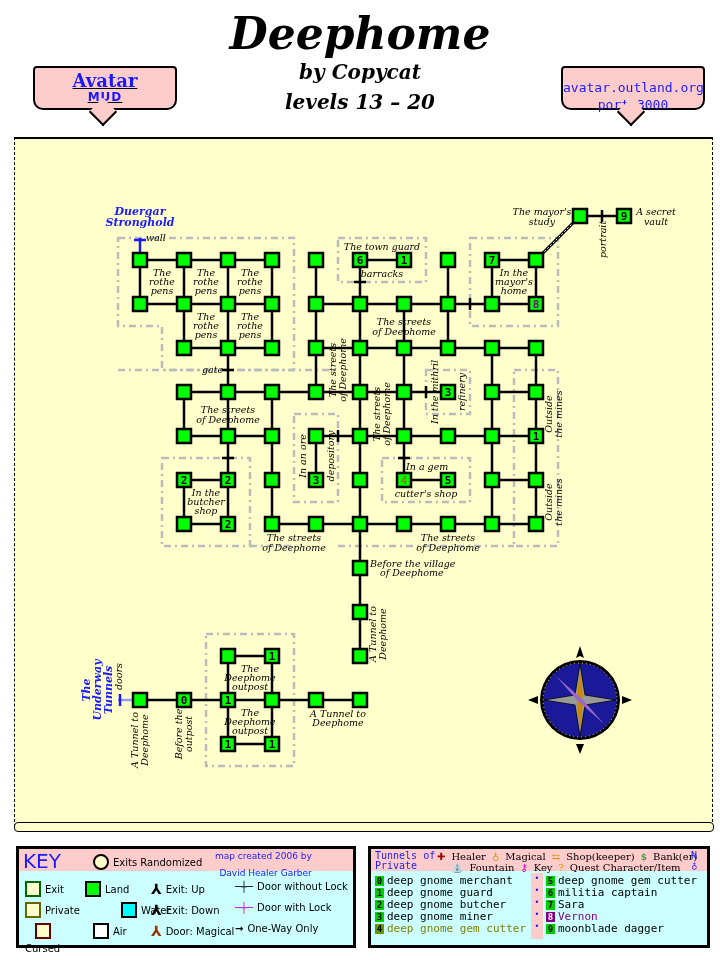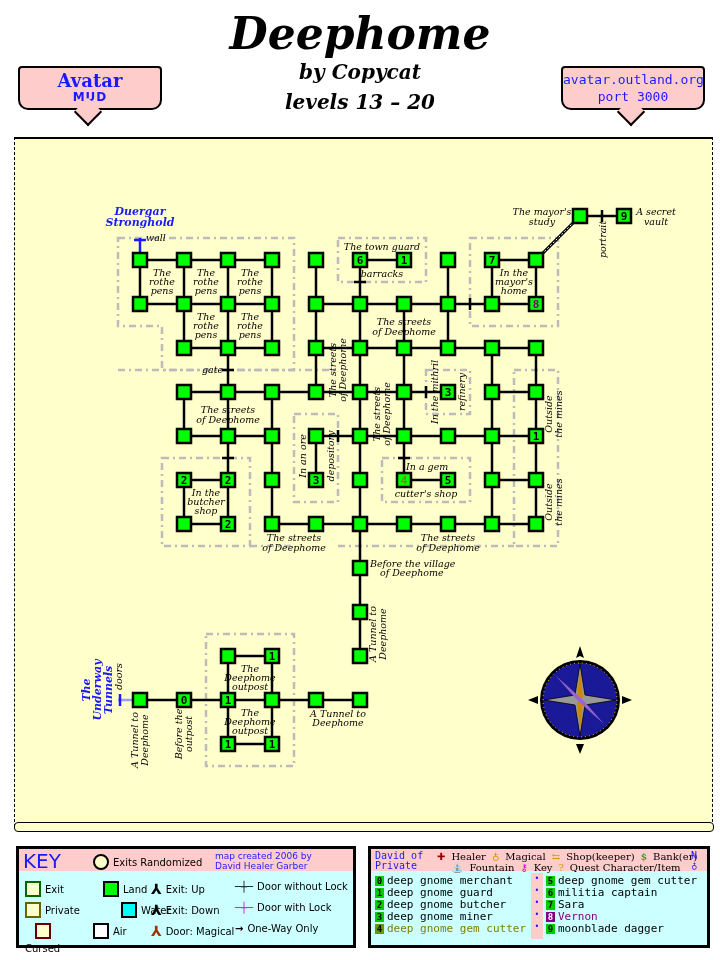--- a/index.html
+++ b/index.html
@@ -3,21 +3,21 @@
 <meta charset="utf-8">
 <style>
   html,body{margin:0;padding:0;}
   body{width:720px;height:960px;background:#ffffff;position:relative;overflow:hidden;font-family:"DejaVu Serif",serif;}
   .title{position:absolute;left:0;width:720px;text-align:center;font-family:"DejaVu Serif",serif;font-style:italic;font-weight:bold;color:#000;}
   #t1{top:8px;font-size:44px;}
   #t2{top:60px;font-size:20px;}
   #t3{top:90px;font-size:20px;}
   .shield{position:absolute;top:66px;width:140px;height:40px;background:#ffcccc;border:2px solid #000;border-radius:4px 4px 10px 10px;text-align:center;}
   .shield::after{content:"";position:absolute;left:58px;bottom:-14px;width:18px;height:18px;background:#ffcccc;border-right:2px solid #000;border-bottom:2px solid #000;transform:rotate(45deg);}
-  #sh-left{left:18px;}
+  #sh-left{left:33px;text-decoration:underline;}
   #sh-right{left:561px;}
   .sh-a{font-family:"DejaVu Serif",serif;color:#1a1aff;font-size:18px;font-weight:bold;line-height:20px;margin-top:3px;}
   .sh-b{font-family:"DejaVu Sans",sans-serif;color:#1a1aff;font-size:12px;font-weight:bold;line-height:13px;letter-spacing:1px;}
   .sh-m{font-family:"DejaVu Sans Mono",monospace;color:#1a1aff;font-size:13px;line-height:17px;}
   #parch{position:absolute;left:14px;top:137px;width:697px;height:688px;background:#ffffcc;border-top:2px solid #000;border-left:1px dashed #000;border-right:1px dashed #000;}
   #roll{position:absolute;left:14px;top:822px;width:698px;height:8px;background:#ffffcc;border:1px solid #000;border-radius:4px;}
   svg#map{position:absolute;left:0;top:0;}
   .lbl{font-family:"DejaVu Serif",serif;font-style:italic;font-size:9.5px;fill:#000;}
   .blbl{font-family:"DejaVu Serif",serif;font-style:italic;font-weight:bold;font-size:11px;fill:#1a1aff;}
   .nd{fill:#00ff00;stroke:#000;stroke-width:2.5;}
@@ -37,21 +37,21 @@
 
 <div class="title" id="t1">Deephome</div>
 <div class="title" id="t2">by Copycat</div>
 <div class="title" id="t3">levels 13 – 20</div>
 
 <div class="shield" id="sh-left">
   <div class="sh-a">Avatar</div>
   <div class="sh-b">MUD</div>
 </div>
 <div class="shield" id="sh-right">
-  <div class="sh-m" style="margin-top:3px">avatar.outland.org</div>
+  <div class="sh-m" style="margin-top:11px">avatar.outland.org</div>
   <div class="sh-m">port 3000</div>
 </div>
 
 <div id="parch"></div>
 <div id="roll"></div>
 
 <svg id="map" width="720" height="840">
 
   <g fill="none" stroke="#bbbbbb" stroke-width="2.5" stroke-dasharray="7,4,2,4">
     <path d="M118 238 H294 V370 H162 V326 H118 Z"></path>
@@ -338,39 +338,39 @@
   </g>
 </svg>
 
 <div class="key">
   <div class="key-head"></div>
   <div class="key-title">KEY</div>
   <div class="ki" style="left:74px;top:5px;">
     <span style="width:12px;height:12px;border:2px solid #000;border-radius:50%;background:#ffffcc;display:inline-block"></span>
     <span>Exits Randomized</span>
   </div>
-  <div class="ki" style="left:196px;top:3px;font-size:9px;color:#1a1aff;line-height:9px;flex-direction:column;align-items:flex-start;gap:1px">
+  <div class="ki" style="left:196px;top:3px;font-size:9px;color:#1a1aff;line-height:9px;flex-direction:column;align-items:flex-end;gap:8px">
     <span>map created 2006 by</span>
     <span>David Healer Garber</span>
   </div>
 
   <div class="ki" style="left:6px;top:32px;">
       <span class="sw" style="background:#ffffcc;border-color:#006600"></span>
       <span>Exit</span>
     </div>
   <div class="ki" style="left:6px;top:53px;">
       <span class="sw" style="background:#ffffcc;border-color:#666600"></span>
       <span>Private</span>
     </div>
   <div class="ki" style="left:6px;top:74px;flex-direction:column;">
       <span class="sw" style="background:#ffffcc;border-color:#660000"></span>
       <span>Cursed</span>
     </div>
 
-  <div class="ki" style="left:84px;top:32px;">
+  <div class="ki" style="left:66px;top:32px;">
       <span class="sw" style="background:#00ff00"></span>
       <span>Land</span>
     </div>
   <div class="ki" style="left:74px;top:53px;margin-left:28px;">
       <span class="sw" style="background:#00ffff"></span>
       <span>Water</span>
     </div>
   <div class="ki" style="left:74px;top:74px;">
       <span class="sw" style="background:#ffffff"></span>
       <span>Air</span>
@@ -399,21 +399,21 @@
     </div>
   <div class="ki" style="left:216px;top:74px;">
       <span style="font-weight:bold">→</span>
       <span>One-Way Only</span>
     </div>
 </div>
 
 <div class="poi">
   <div class="poi-head"></div>
   <div class="poi-row" style="left:4px;top:2px;color:#1a1aff;font-size:10px;flex-direction:column;align-items:flex-start;gap:0;line-height:10px">
-    <span>David of</span>
+    <span>Tunnels of</span>
     <span>Private</span>
   </div>
   <div class="poi-row" style="left:66px;top:2px;font-family:'DejaVu Serif',serif;font-size:10px;gap:6px">
     <span style="color:#990000">✚</span>
       <span>Healer</span>
     <span style="color:#cc9900">♁</span>
       <span>Magical</span>
     <span style="color:#cc9900">⇆</span>
       <span>Shop(keeper)</span>
     <span style="color:#009900">$</span>

